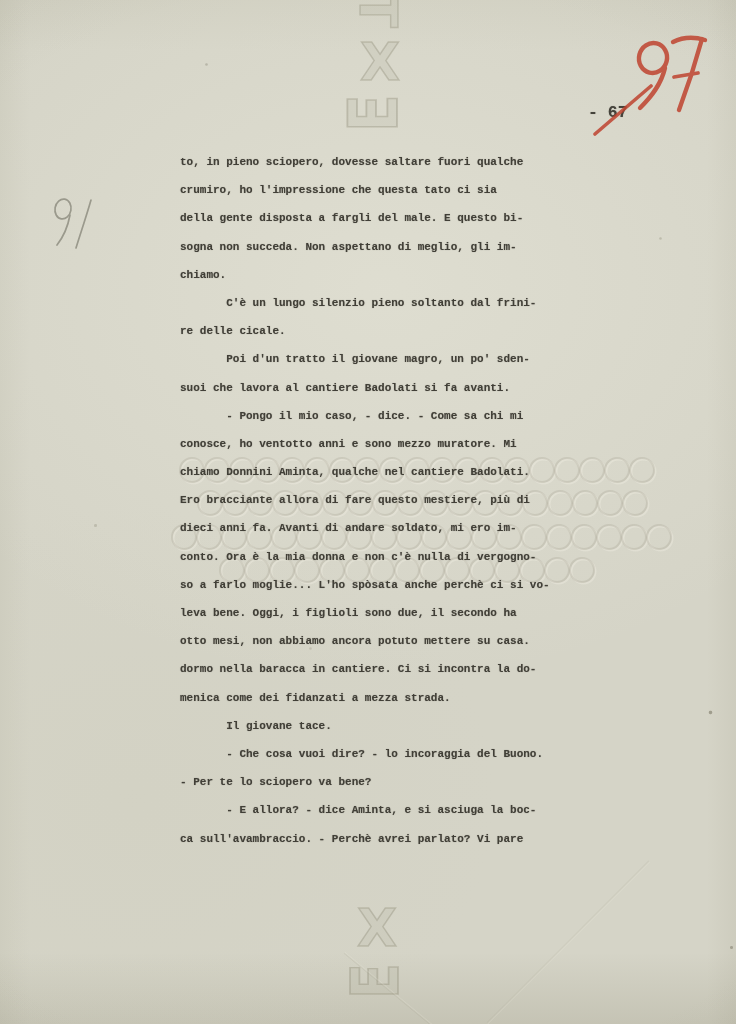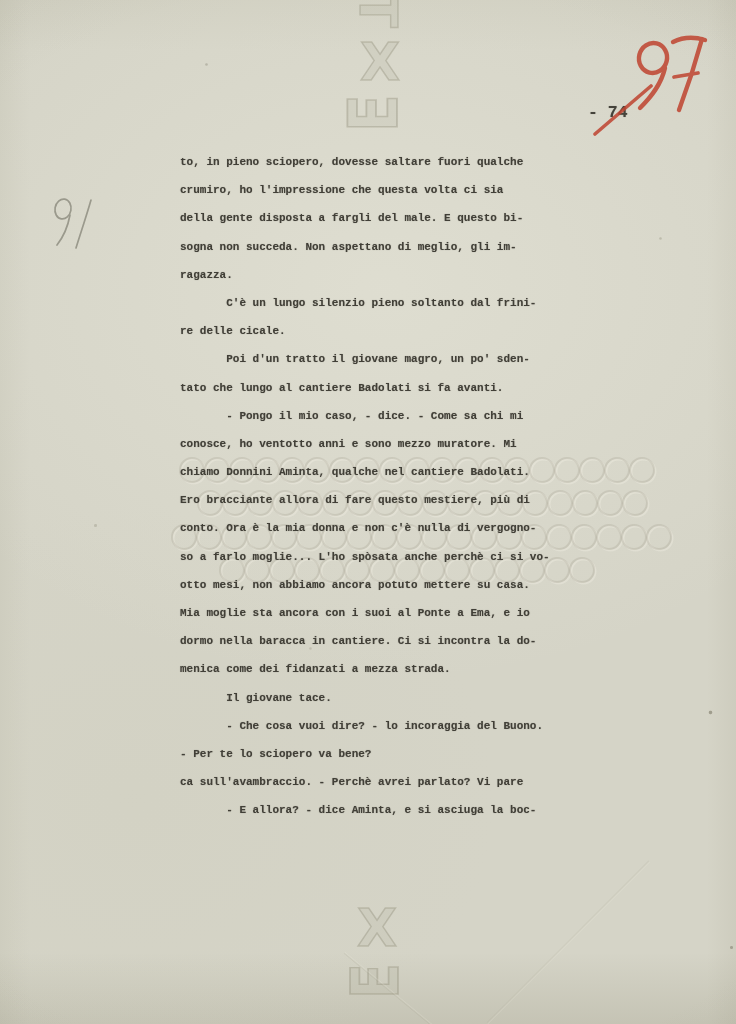--- a/index.html
+++ b/index.html
@@ -211,60 +211,61 @@
       <circle cx="348.5" cy="125.5" r="12" fill="none" stroke="rgba(243,241,228,0.35)" stroke-width="2"></circle>
       <circle cx="347" cy="124" r="12" fill="none" stroke="rgba(122,117,97,0.16)" stroke-width="2"></circle>
       <circle cx="373.5" cy="125.5" r="12" fill="none" stroke="rgba(243,241,228,0.35)" stroke-width="2"></circle>
       <circle cx="372" cy="124" r="12" fill="none" stroke="rgba(122,117,97,0.16)" stroke-width="2"></circle>
       <circle cx="398.5" cy="125.5" r="12" fill="none" stroke="rgba(243,241,228,0.35)" stroke-width="2"></circle>
       <circle cx="397" cy="124" r="12" fill="none" stroke="rgba(122,117,97,0.16)" stroke-width="2"></circle>
       <circle cx="423.5" cy="125.5" r="12" fill="none" stroke="rgba(243,241,228,0.35)" stroke-width="2"></circle>
       <circle cx="422" cy="124" r="12" fill="none" stroke="rgba(122,117,97,0.16)" stroke-width="2"></circle>
     </svg>
 
-  <span class="page-number">- 74</span>
+  <span class="page-number">- 67</span>
 
   <svg class="svg-red" width="135" height="115" viewBox="0 0 135 115" fill="none" stroke="#bf4430" stroke-linecap="round" opacity="0.85">
     <path d="M 10,106 L 66,58" stroke-width="3.6"></path>
     <ellipse cx="68" cy="30" rx="14" ry="15" transform="rotate(14 68 30)" stroke-width="4.4"></ellipse>
     <path d="M 80,40 C 76,57 66,69 55,80" stroke-width="4.4"></path>
     <path d="M 88,14 C 98,9 110,9 120,12" stroke-width="4.4"></path>
     <path d="M 117,11 C 111,33 103,58 94,82" stroke-width="4.4"></path>
     <path d="M 89,49 L 113,45" stroke-width="3.8"></path>
   </svg>
 
   <svg class="svg-pencil" width="64" height="66" viewBox="0 0 64 66" fill="none" stroke="#8b8a7d" stroke-linecap="round" opacity="0.8">
     <ellipse cx="17" cy="17" rx="8" ry="10" transform="rotate(10 17 17)" stroke-width="1.7"></ellipse>
     <path d="M 24,23 C 22,34 18,44 11,53" stroke-width="1.7"></path>
     <path d="M 45,8 C 41,22 35,40 30,56" stroke-width="1.7"></path>
   </svg>
 
   <div class="typed-body" id="typed-body">
       <div class="typed-line">to, in pieno sciopero, dovesse saltare fuori qualche</div>
-      <div class="typed-line">crumiro, ho l'impressione che questa volta ci sia</div>
+      <div class="typed-line">crumiro, ho l'impressione che questa tato ci sia</div>
       <div class="typed-line">della gente disposta a fargli del male. E questo bi-</div>
       <div class="typed-line">sogna non succeda. Non aspettano di meglio, gli im-</div>
-      <div class="typed-line">ragazza.</div>
+      <div class="typed-line">chiamo.</div>
       <div class="typed-line">       C'è un lungo silenzio pieno soltanto dal frini-</div>
       <div class="typed-line">re delle cicale.</div>
       <div class="typed-line">       Poi d'un tratto il giovane magro, un po' sden-</div>
-      <div class="typed-line">tato che lungo al cantiere Badolati si fa avanti.</div>
+      <div class="typed-line">suoi che lavora al cantiere Badolati si fa avanti.</div>
       <div class="typed-line">       - Pongo il mio caso, - dice. - Come sa chi mi</div>
       <div class="typed-line">conosce, ho ventotto anni e sono mezzo muratore. Mi</div>
       <div class="typed-line">chiamo Donnini Aminta, qualche nel cantiere Badolati.</div>
       <div class="typed-line">Ero bracciante allora di fare questo mestiere, più di</div>
+      <div class="typed-line">dieci anni fa. Avanti di andare soldato, mi ero im-</div>
       <div class="typed-line">conto. Ora è la mia donna e non c'è nulla di vergogno-</div>
       <div class="typed-line">so a farlo moglie... L'ho spòsata anche perchè ci si vo-</div>
+      <div class="typed-line">leva bene. Oggi, i figlioli sono due, il secondo ha</div>
       <div class="typed-line">otto mesi, non abbiamo ancora potuto mettere su casa.</div>
-      <div class="typed-line">Mia moglie sta ancora con i suoi al Ponte a Ema, e io</div>
       <div class="typed-line">dormo nella baracca in cantiere. Ci si incontra la do-</div>
       <div class="typed-line">menica come dei fidanzati a mezza strada.</div>
       <div class="typed-line">       Il giovane tace.</div>
       <div class="typed-line">       - Che cosa vuoi dire? - lo incoraggia del Buono.</div>
       <div class="typed-line">- Per te lo sciopero va bene?</div>
+      <div class="typed-line">       - E allora? - dice Aminta, e si asciuga la boc-</div>
       <div class="typed-line">ca sull'avambraccio. - Perchè avrei parlato? Vi pare</div>
-      <div class="typed-line">       - E allora? - dice Aminta, e si asciuga la boc-</div>
     </div>
 
   <div class="crease crease-a"></div>
   <div class="crease crease-b"></div>
   <div class="specks"></div>
 </div>
 
 </body></html>

